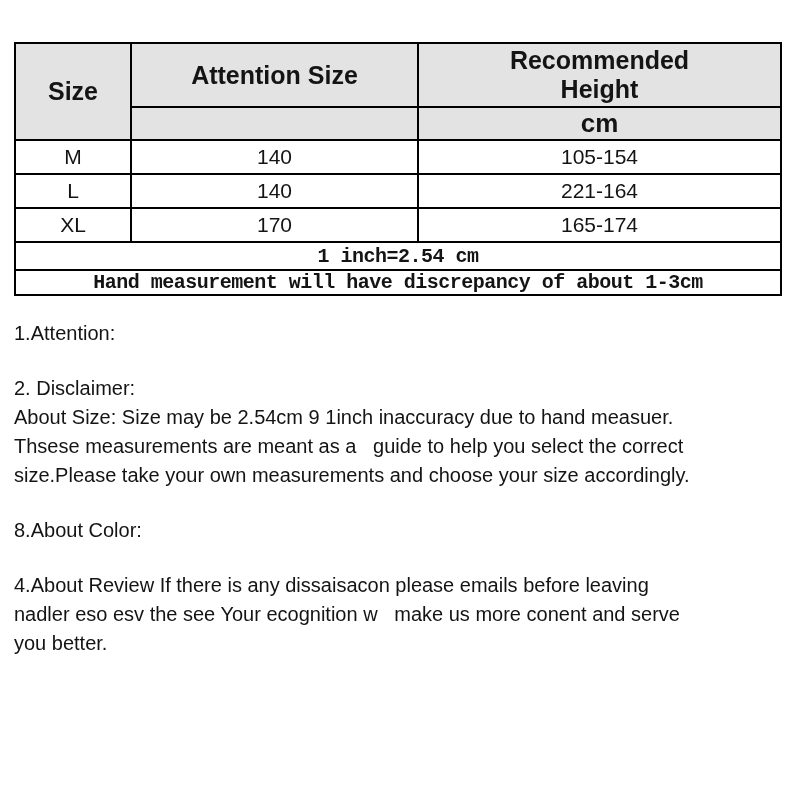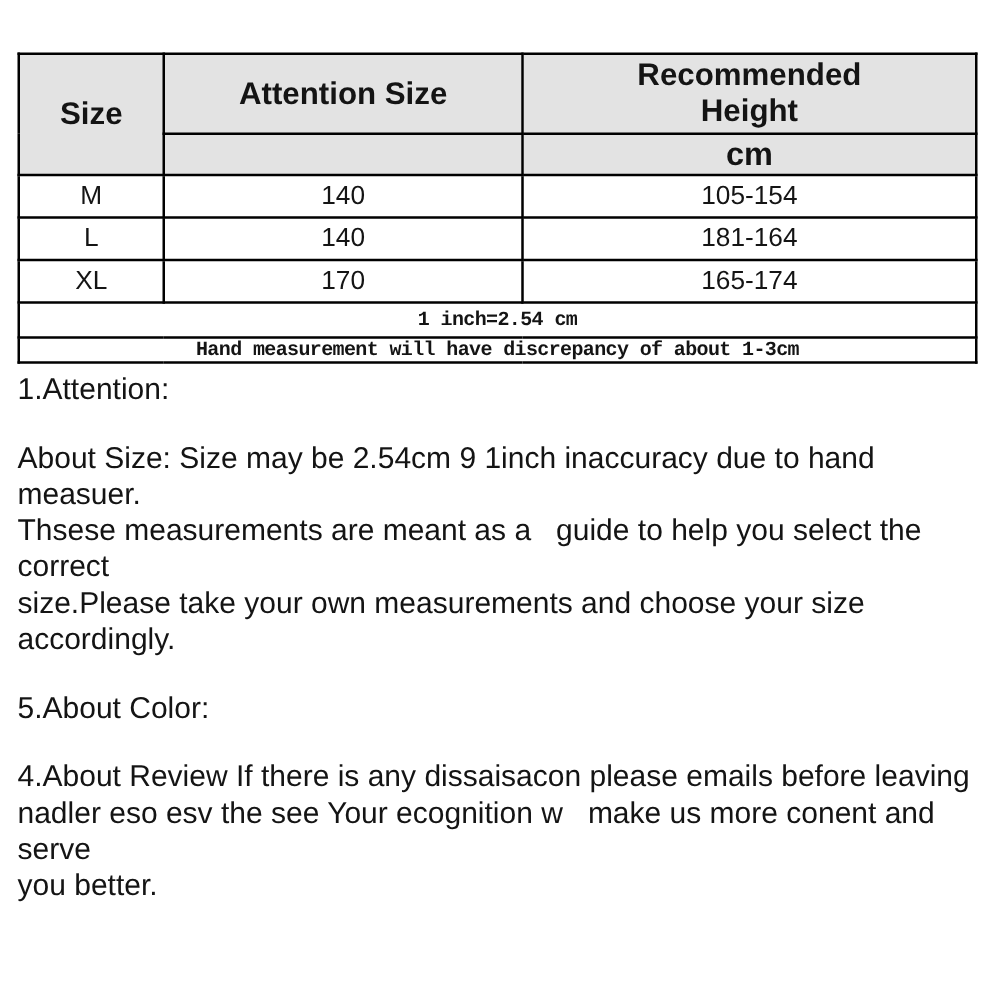--- a/index.html
+++ b/index.html
@@ -34,29 +34,29 @@
   tr.hdr-main th { background: var(--header-bg); font-weight: bold; font-size: 25px; }
   tr.hdr-main { height: 64px; }
   th.rec-height { white-space: pre-line; line-height: 1.18; }
   tr.hdr-sub { height: 33px; }
   tr.hdr-sub td { background: var(--header-bg); font-size: 26px; font-weight: bold; }
   tr.data-row { height: 34px; }
   tr.data-row td { font-size: 21px; background: #ffffff; }
   tr.note-row td {
     font-family: "Liberation Mono", "DejaVu Sans Mono", monospace;
     font-weight: bold;
-    font-size: 16px;
+    font-size: 20px;
     background: #ffffff;
     letter-spacing: -0.5px;
   }
   tr.note-row-1 { height: 28px; }
   tr.note-row-2 { height: 18px; }
   .sections {
-    margin: 6px 12px 0 14px;
-    font-size: 24px;
+    margin: 23px 12px 0 14px;
+    font-size: 20px;
     line-height: 29px;
   }
   .note-section { margin-bottom: 26px; }
   .note-title { white-space: pre-wrap; }
   .note-body { white-space: pre-wrap; }
 </style>
 </head>
 <body>
 
 <div class="page">
@@ -79,21 +79,21 @@
         <td>cm</td>
       </tr>
       <tr class="data-row">
         <td>M</td>
         <td>140</td>
         <td>105-154</td>
       </tr>
       <tr class="data-row">
         <td>L</td>
         <td>140</td>
-        <td>181-164</td>
+        <td>221-164</td>
       </tr>
       <tr class="data-row">
         <td>XL</td>
         <td>170</td>
         <td>165-174</td>
       </tr>
       <tr class="note-row note-row-1">
         <td colspan="3">1 inch=2.54 cm</td>
       </tr>
       <tr class="note-row note-row-2">
@@ -102,27 +102,28 @@
     </tbody>
   </table>
 
   <div class="sections">
 
     <div class="note-section">
       <div class="note-title">1.Attention:</div>
     </div>
 
     <div class="note-section">
+      <div class="note-title">2. Disclaimer:</div>
       <div class="note-body">About Size: Size may be 2.54cm 9 1inch inaccuracy due to hand measuer.
 Thsese measurements are meant as a   guide to help you select the correct
 size.Please take your own measurements and choose your size accordingly.</div>
     </div>
 
     <div class="note-section">
-      <div class="note-title">5.About Color:</div>
+      <div class="note-title">8.About Color:</div>
     </div>
 
     <div class="note-section">
       <div class="note-body">4.About Review If there is any dissaisacon please emails before leaving
 nadler eso esv the see Your ecognition w   make us more conent and serve
 you better.</div>
     </div>
 
   </div>
 </div>

